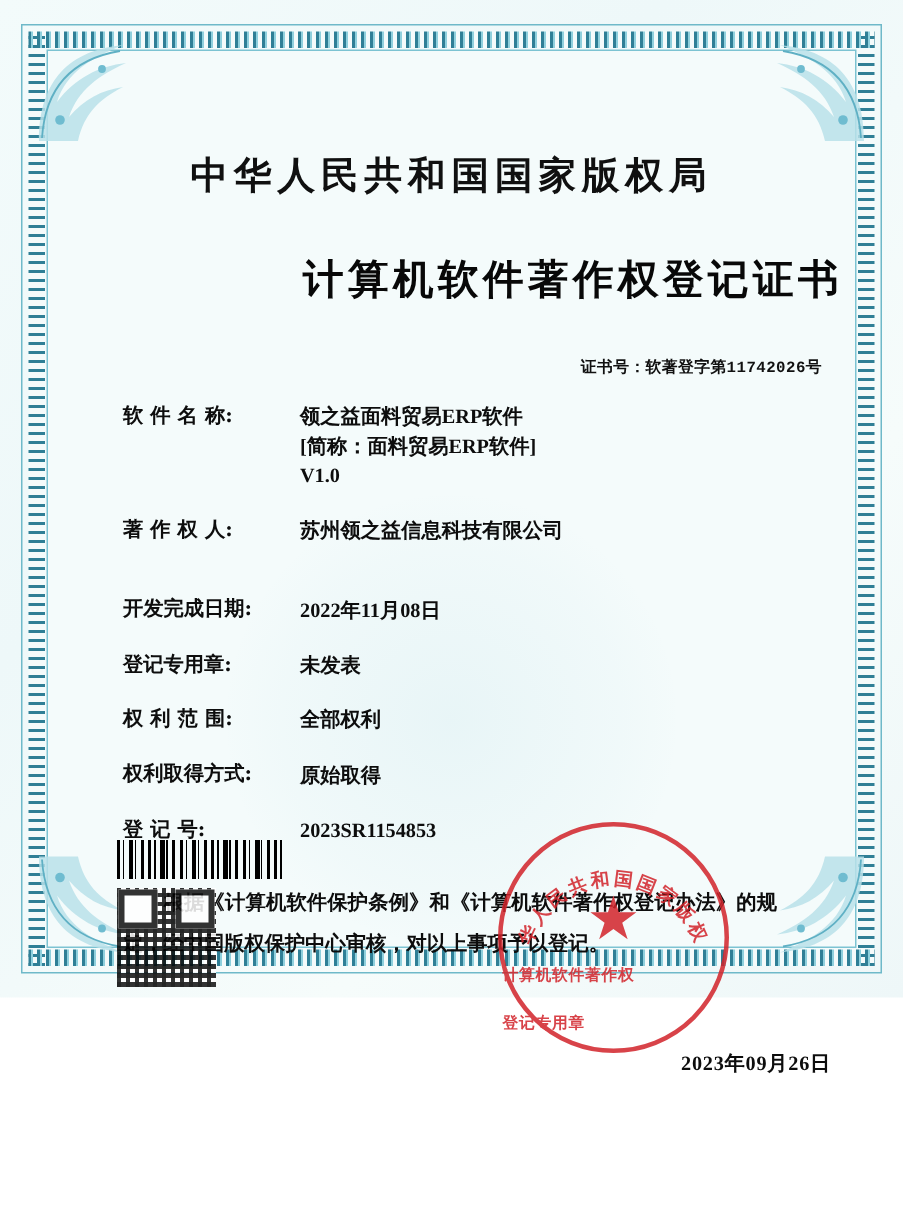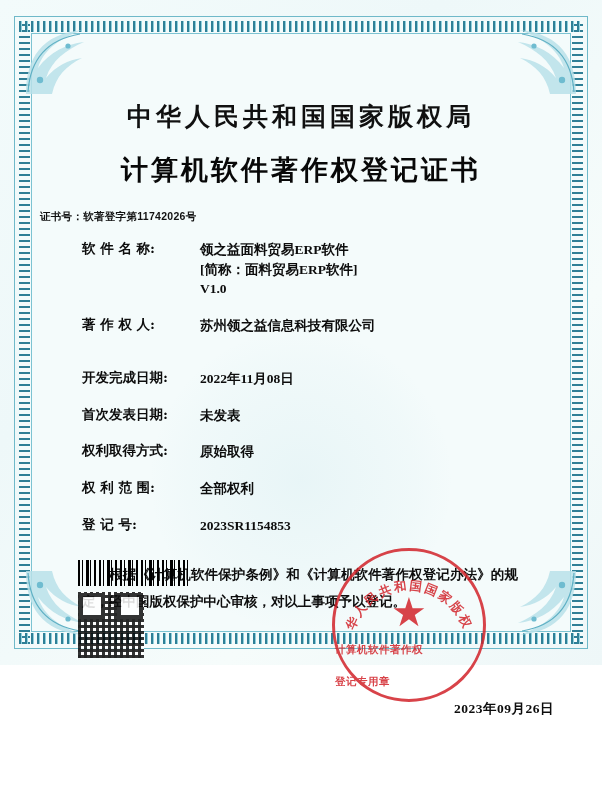--- a/index.html
+++ b/index.html
@@ -124,38 +124,38 @@
   .title-main {
     text-align: center;
     font-size: 25px;
     letter-spacing: 4px;
     color: #101010;
     font-weight: 700;
     margin-top: 60px;
     font-family: "DejaVu Serif", serif;
   }
   .title-sub {
-    text-align: center;
+    text-align: right;
     font-size: 27px;
     letter-spacing: 3px;
     color: #080808;
     font-weight: 700;
-    margin-top: 19px;
+    margin-top: 35px;
     font-family: "DejaVu Serif", serif;
   }
 
   .cert-no {
-    text-align: left;
+    text-align: right;
     font-size: 10.5px;
     color: #111;
     font-weight: 700;
-    margin-top: 22px;
+    margin-top: 34px;
     padding-right: 14px;
     letter-spacing: 0.3px;
-    font-family: Liberation Sans, sans-serif;
+    font-family: Liberation Mono, monospace;
   }
 
   .fields {
     margin-top: 16px;
     padding-left: 42px;
     padding-right: 20px;
   }
   .row {
     display: flex;
     align-items: flex-start;
@@ -361,32 +361,32 @@
       </div>
 
       <div class="spacer-lg"></div>
 
       <div class="row">
         <div class="row-label">开发完成日期:</div>
         <div class="row-value">2022年11月08日</div>
       </div>
 
       <div class="row">
-        <div class="row-label">首次发表日期:</div>
+        <div class="row-label">登记专用章:</div>
         <div class="row-value">未发表</div>
+      </div>
+
+      <div class="row">
+        <div class="row-label">权 利 范 围:</div>
+        <div class="row-value">全部权利</div>
       </div>
 
       <div class="row">
         <div class="row-label">权利取得方式:</div>
         <div class="row-value">原始取得</div>
-      </div>
-
-      <div class="row">
-        <div class="row-label">权 利 范 围:</div>
-        <div class="row-value">全部权利</div>
       </div>
 
       <div class="row">
         <div class="row-label">登 记 号:</div>
         <div class="row-value">2023SR1154853</div>
       </div>
 
     </div>
 
     <div class="statement"><span class="indent"></span><span>根据《计算机软件保护条例》和《计算机软件著作权登记办法》的规定，经中国版权保护中心审核，对以上事项予以登记。</span></div>

